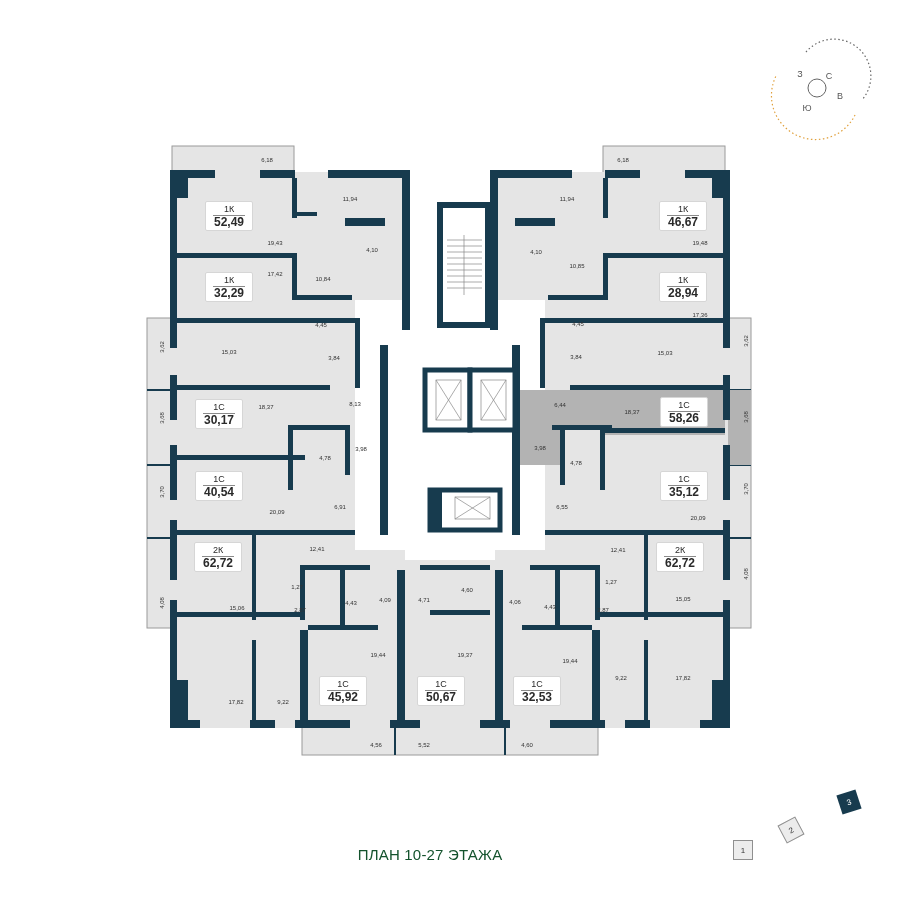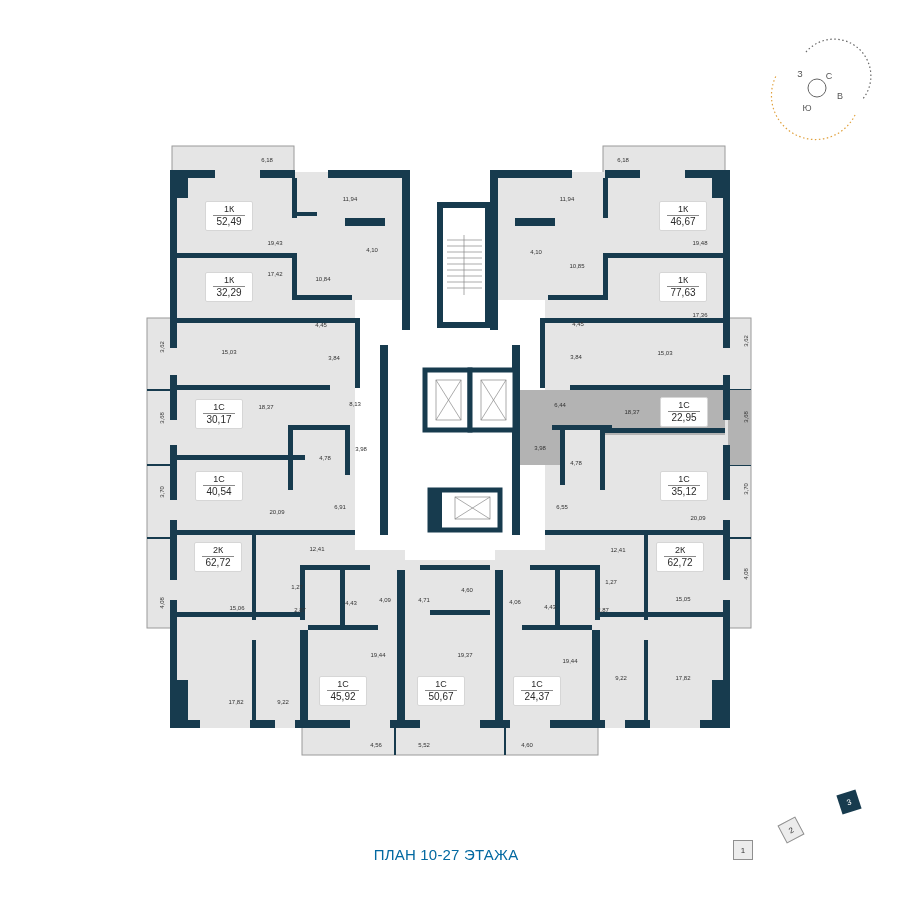--- a/index.html
+++ b/index.html
@@ -3,22 +3,22 @@
 <meta charset="utf-8">
 <style>
   html,body{margin:0;padding:0;background:#ffffff;}
   body{width:900px;height:900px;position:relative;overflow:hidden;font-family:"Liberation Sans",sans-serif;}
   .plan{position:absolute;left:0;top:0;width:900px;height:900px;}
   .lbl{position:absolute;font-size:6px;color:#333;transform:translate(-50%,-50%);white-space:nowrap;font-family:"Liberation Sans",sans-serif;}
   .lbl.v{transform:translate(-50%,-50%) rotate(-90deg);}
   .badge{position:absolute;width:46px;height:28px;background:#fff;border:1px solid #d6d6d6;border-radius:2px;transform:translate(-50%,-50%);text-align:center;font-family:"Liberation Sans",sans-serif;cursor:pointer;}
   .badge .t{font-size:9px;color:#2a2a2a;line-height:12px;margin-top:1px;}
   .badge .hr{height:1px;background:#8a8a8a;margin:0 7px;}
-  .badge .a{font-size:10px;color:#2a2a2a;line-height:12px;}
-  .title{position:absolute;left:446px;top:854px;transform:translate(-50%,-50%);font-size:15px;color:#0369a1;letter-spacing:0.2px;white-space:nowrap;}
+  .badge .a{font-size:12px;color:#2a2a2a;line-height:12px;font-weight:bold;}
+  .title{position:absolute;left:430px;top:854px;transform:translate(-50%,-50%);font-size:15px;color:#14532d;letter-spacing:0.2px;white-space:nowrap;}
   .floor{position:absolute;width:20px;height:20px;font-size:8px;display:flex;align-items:center;justify-content:center;box-sizing:border-box;cursor:pointer;}
   .f1{left:733px;top:840px;background:#ececec;border:1px solid #8f8f8f;color:#333;}
   .f2{left:781px;top:820px;background:#ececec;border:1px solid #8f8f8f;color:#333;transform:rotate(-28deg);}
   .f3{left:839px;top:792px;background:#173b4e;color:#fff;transform:rotate(-18deg);}
   .cl{position:absolute;font-size:9px;color:#555;transform:translate(-50%,-50%);}
 </style>
 </head>
 <body>
 
 <div class="plan">
@@ -204,36 +204,36 @@
       <div class="a">32,29</div>
     </div>
   <div class="badge" style="left:683px;top:216px;">
       <div class="t">1К</div>
       <div class="hr"></div>
       <div class="a">46,67</div>
     </div>
   <div class="badge" style="left:683px;top:287px;">
       <div class="t">1К</div>
       <div class="hr"></div>
-      <div class="a">77,63</div>
+      <div class="a">28,94</div>
     </div>
   <div class="badge" style="left:219px;top:414px;">
       <div class="t">1С</div>
       <div class="hr"></div>
       <div class="a">30,17</div>
     </div>
   <div class="badge" style="left:219px;top:486px;">
       <div class="t">1С</div>
       <div class="hr"></div>
       <div class="a">40,54</div>
     </div>
   <div class="badge" style="left:684px;top:412px;">
       <div class="t">1С</div>
       <div class="hr"></div>
-      <div class="a">22,95</div>
+      <div class="a">58,26</div>
     </div>
   <div class="badge" style="left:684px;top:486px;">
       <div class="t">1С</div>
       <div class="hr"></div>
       <div class="a">35,12</div>
     </div>
   <div class="badge" style="left:218px;top:557px;">
       <div class="t">2К</div>
       <div class="hr"></div>
       <div class="a">62,72</div>
@@ -249,21 +249,21 @@
       <div class="a">45,92</div>
     </div>
   <div class="badge" style="left:441px;top:691px;">
       <div class="t">1С</div>
       <div class="hr"></div>
       <div class="a">50,67</div>
     </div>
   <div class="badge" style="left:537px;top:691px;">
       <div class="t">1С</div>
       <div class="hr"></div>
-      <div class="a">24,37</div>
+      <div class="a">32,53</div>
     </div>
 
   
   <span class="lbl" style="left:267px;top:160px;">6,18</span>
   <span class="lbl" style="left:350px;top:199px;">11,94</span>
   <span class="lbl" style="left:275px;top:243px;">19,43</span>
   <span class="lbl" style="left:372px;top:250px;">4,10</span>
   <span class="lbl" style="left:323px;top:279px;">10,84</span>
   <span class="lbl" style="left:275px;top:274px;">17,42</span>
   <span class="lbl" style="left:623px;top:160px;">6,18</span>

